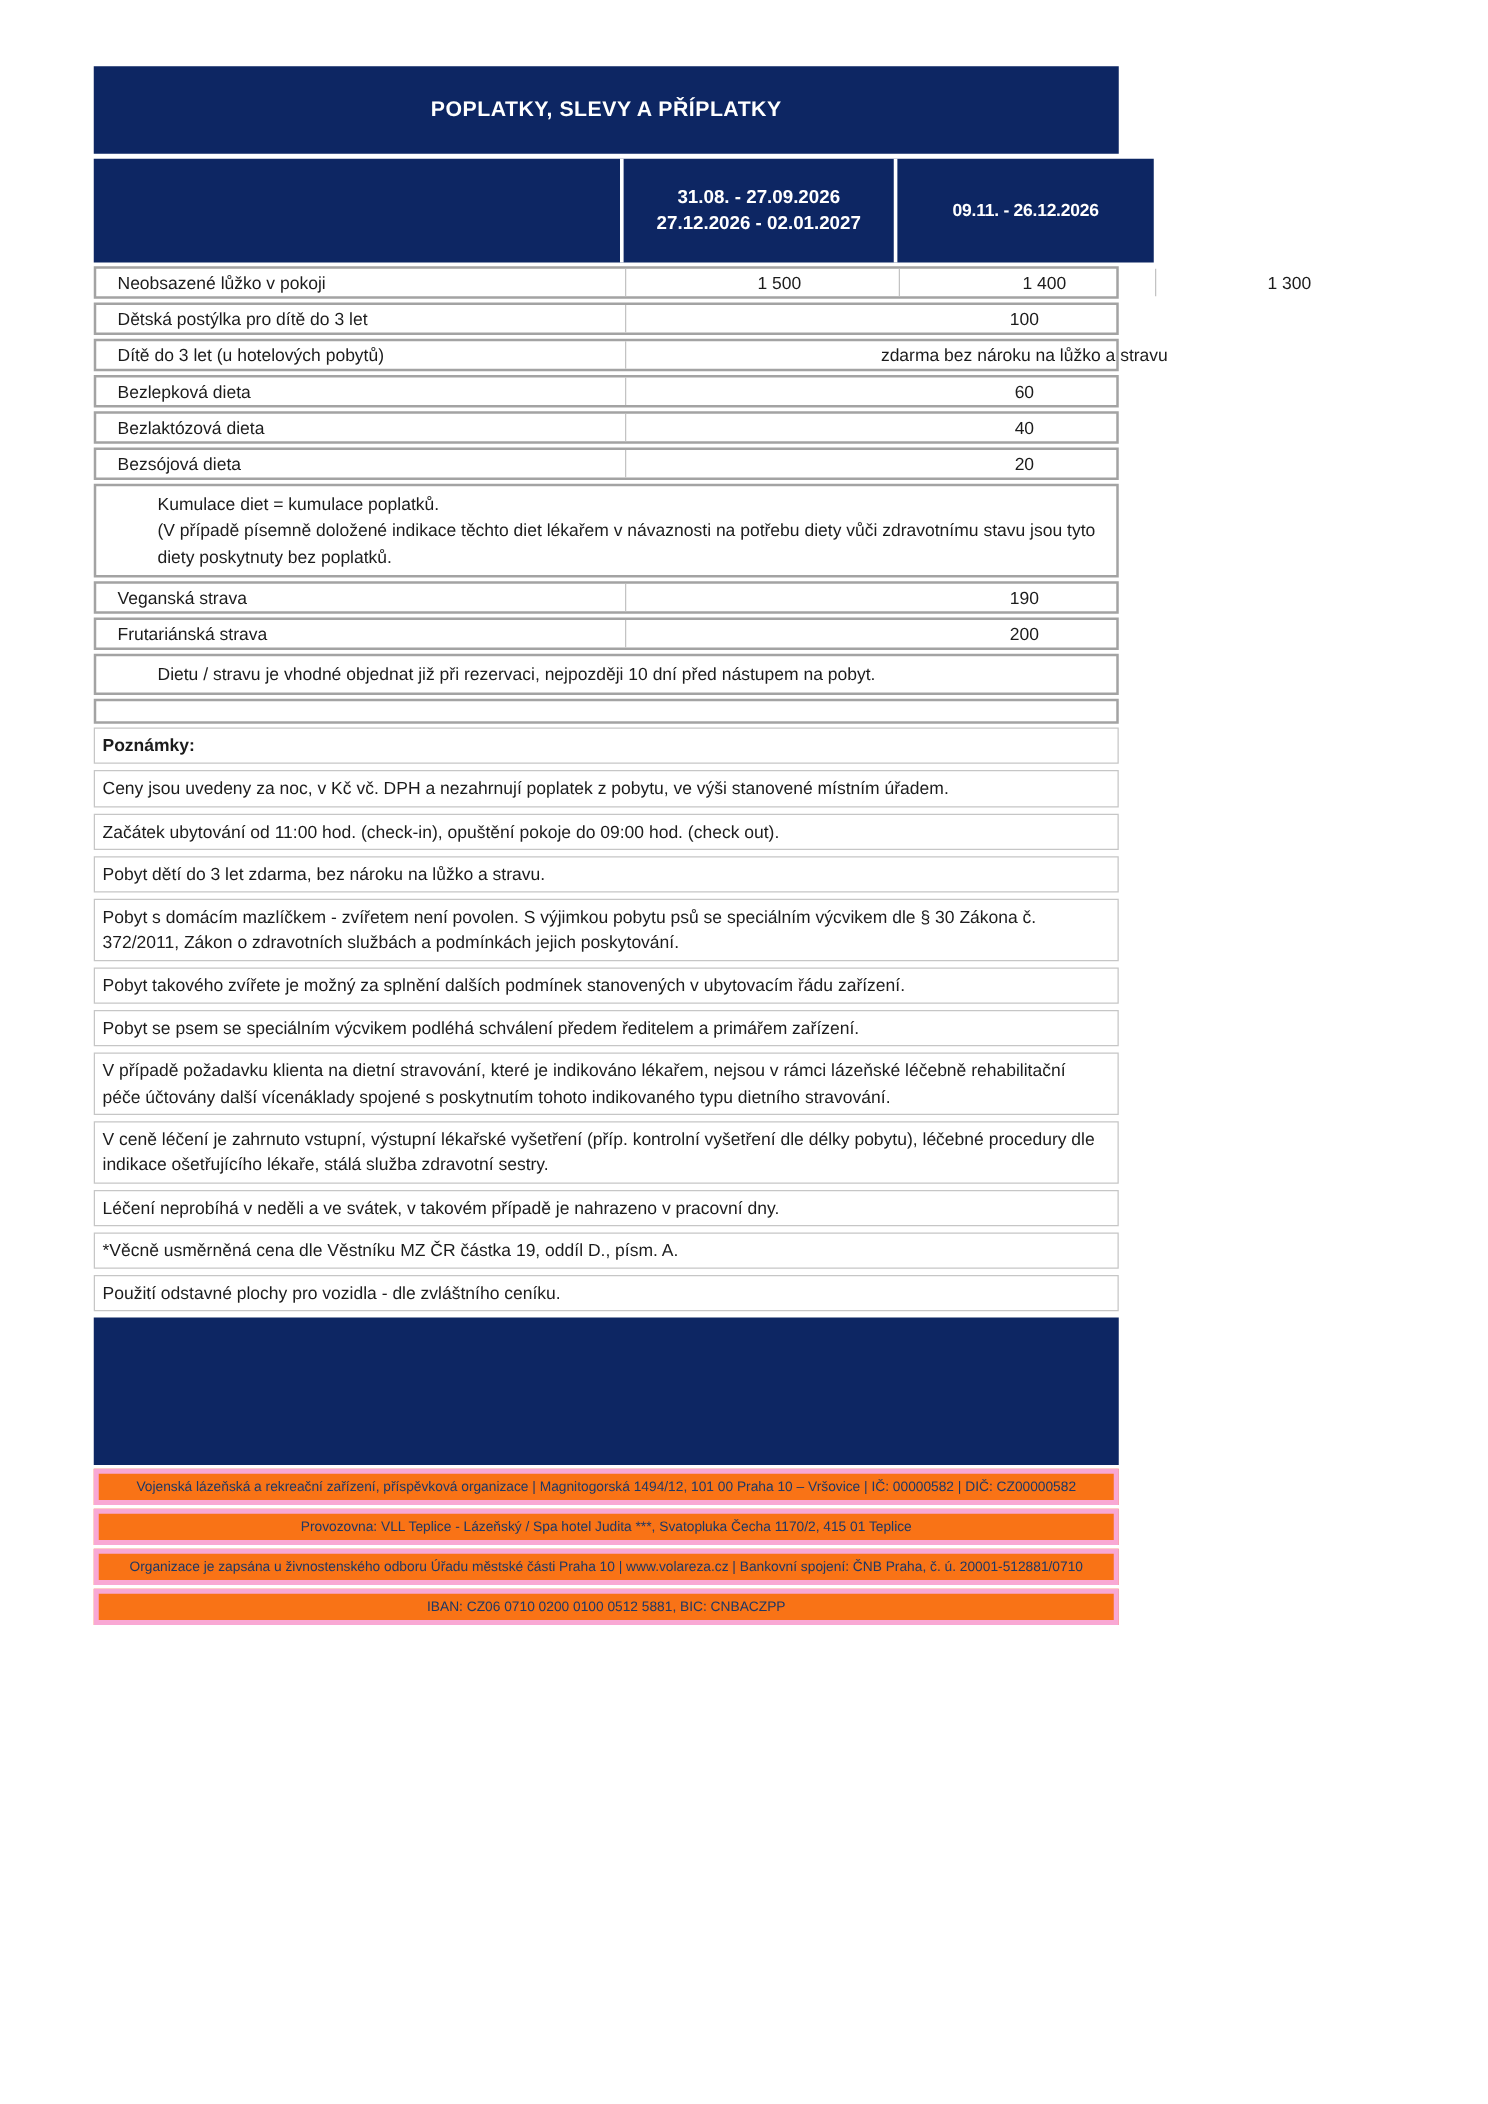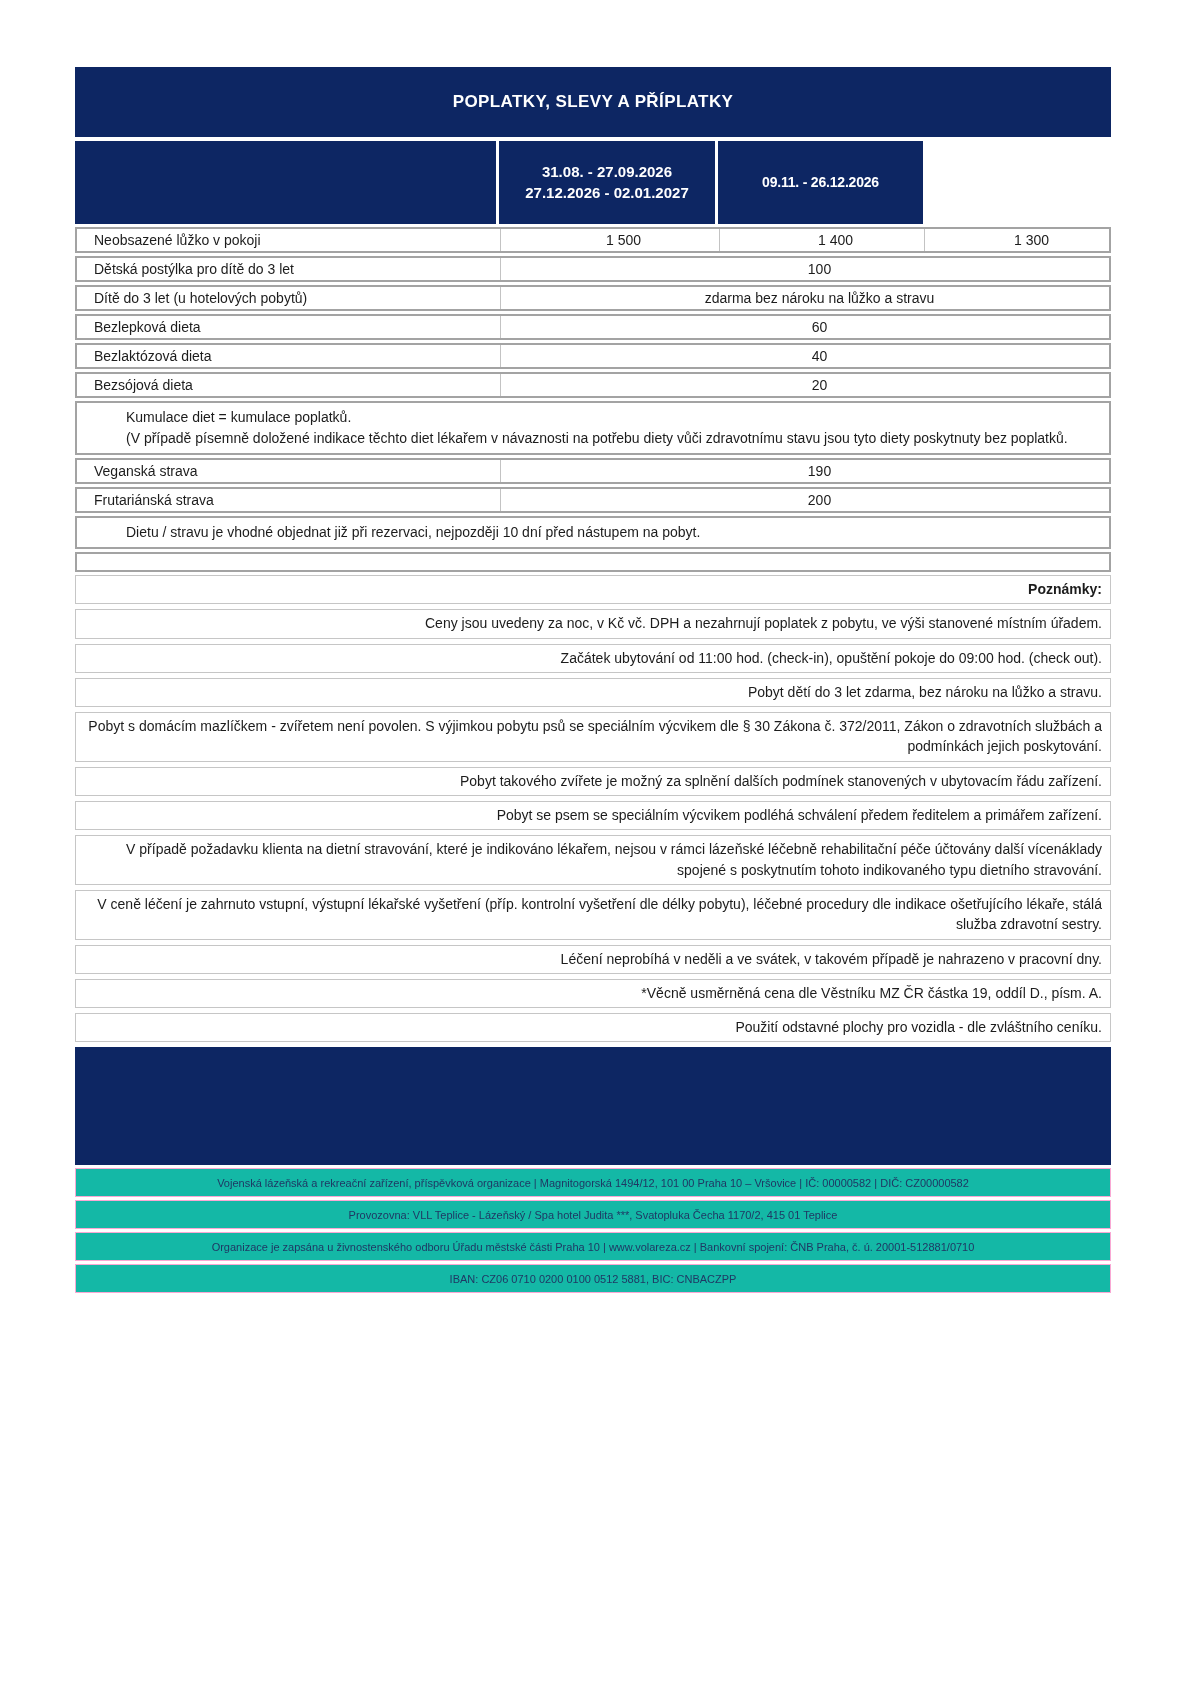--- a/index.html
+++ b/index.html
@@ -2,21 +2,21 @@
 <html lang="cs"><head>
 <meta charset="utf-8">
 <style>
   * { margin:0; padding:0; box-sizing:border-box; }
   html,body { background:#ffffff; }
   body { font-family:"Liberation Sans","DejaVu Sans",sans-serif; color:#1c1c1c; }
   .page {
     position:relative; width:1190px; height:1683px; background:#ffffff;
     margin:0 auto; overflow:hidden;
   }
-  .doc { position:absolute; left:75px; top:67px; width:1036px; }
+  .doc { position:absolute; left:75px; top:53px; width:820px; }
 
   
   .title-bar {
     height:70px; background:#0d2663; color:#ffffff;
     display:flex; align-items:center; justify-content:center;
     font-size:17px; font-weight:bold; letter-spacing:0.4px;
     margin-bottom:4px;
   }
 
   
@@ -44,30 +44,30 @@
   .cell.val { text-align:center; border-left:1px solid #c3c3c3; align-self:stretch;
               display:flex; align-items:center; justify-content:center;padding-left:27px; }
   .cell.merged { grid-column:2 / 5; }
   .trow.fullrow { grid-template-columns:1fr;padding-left:32px; }
   .cell.fullcell { padding:4px 8px 4px 17px; line-height:1.5; }
   .trow.spacer { min-height:20px; }
 
   
   .nrow {
     border:1px solid #c6c6c6; background:#ffffff; margin-bottom:5px;
-    padding:3px 8px 4px 6px; font-size:14px; line-height:1.45; min-height:24px;text-align:right;
+    padding:3px 8px 4px 6px; font-size:14px; line-height:1.45; min-height:24px;
   }
   .nrow.heading { font-weight:bold; }
 
   
   .navy-block { height:118px; background:#0d2663; margin-bottom:3px; }
 
   
   .frow {
-    border:1px solid #f9a8d4; background:#14b8a6; margin-bottom:3px;
+    border:4px solid #f9a8d4; background:#f97316; margin-bottom:3px;
     min-height:29px; display:flex; align-items:center; justify-content:center;
     color:#1f3864; font-size:11px; text-align:center; padding:2px 6px;
   }
 </style>
 </head>
 <body>
 
 <div class="page">
   <div class="doc">
 

